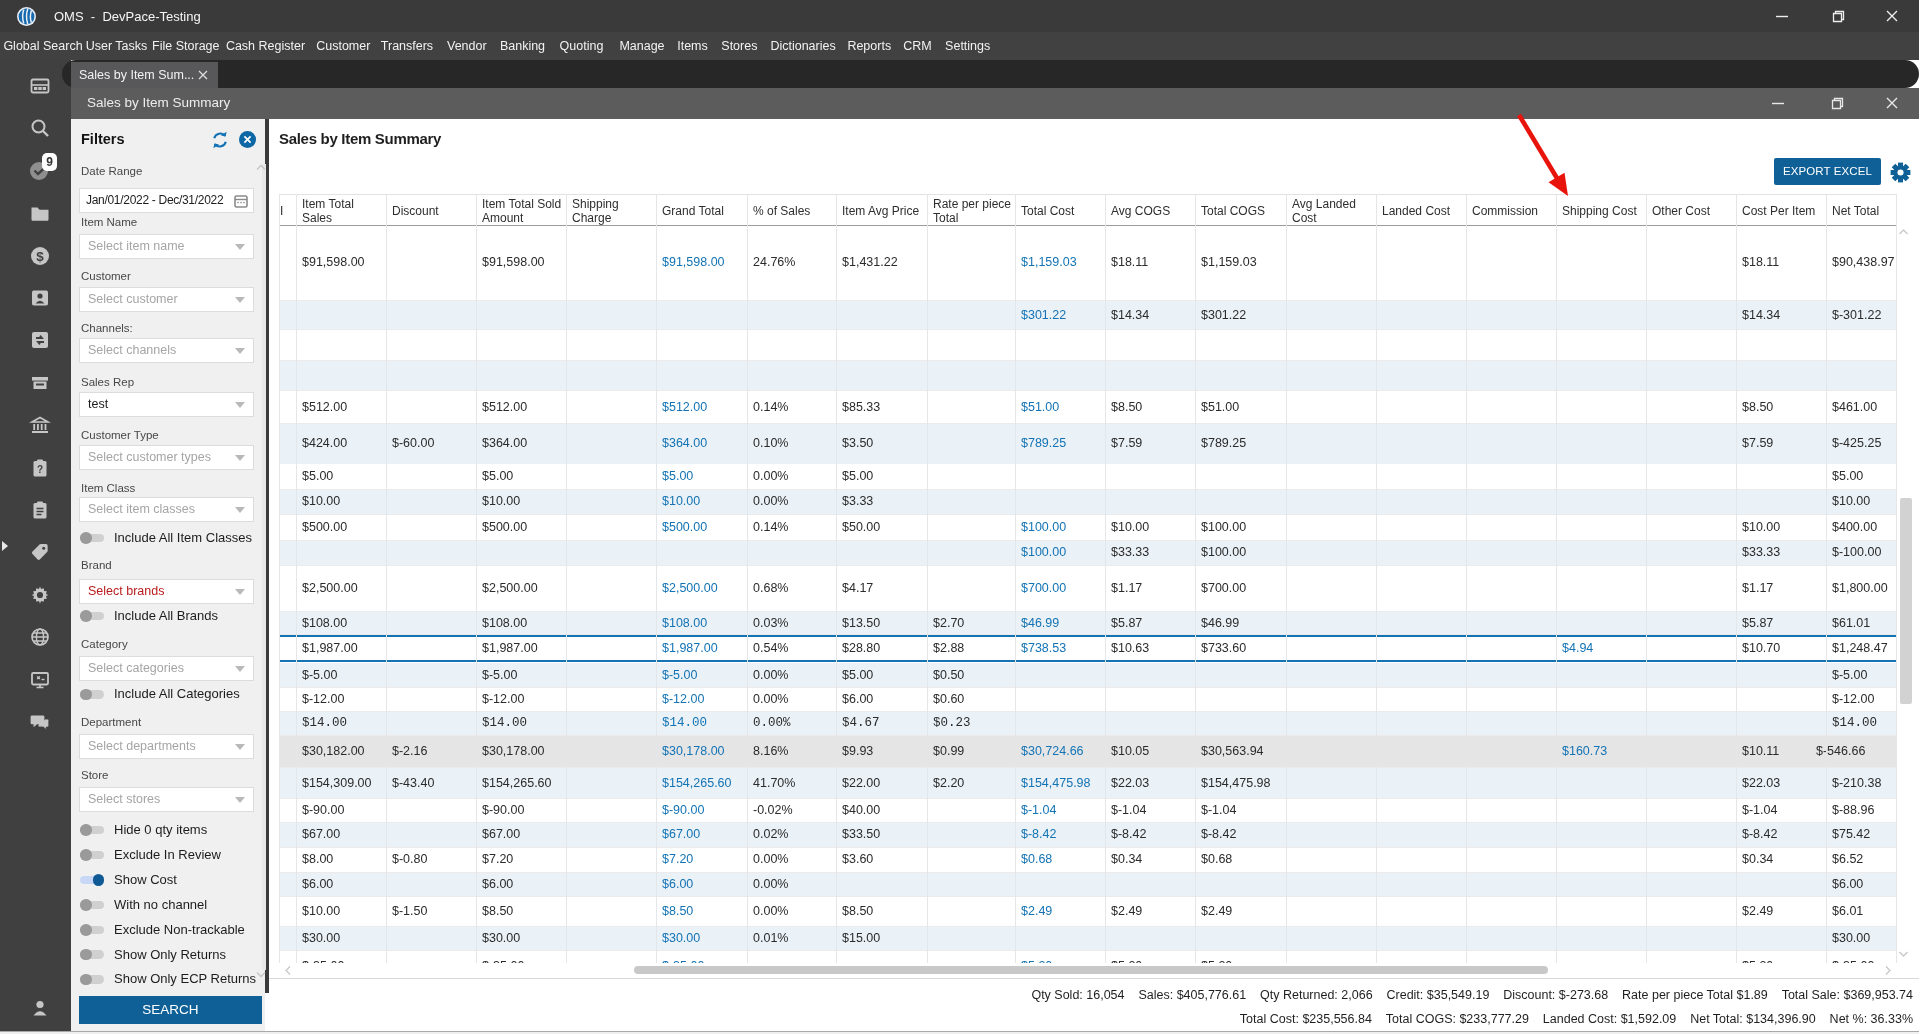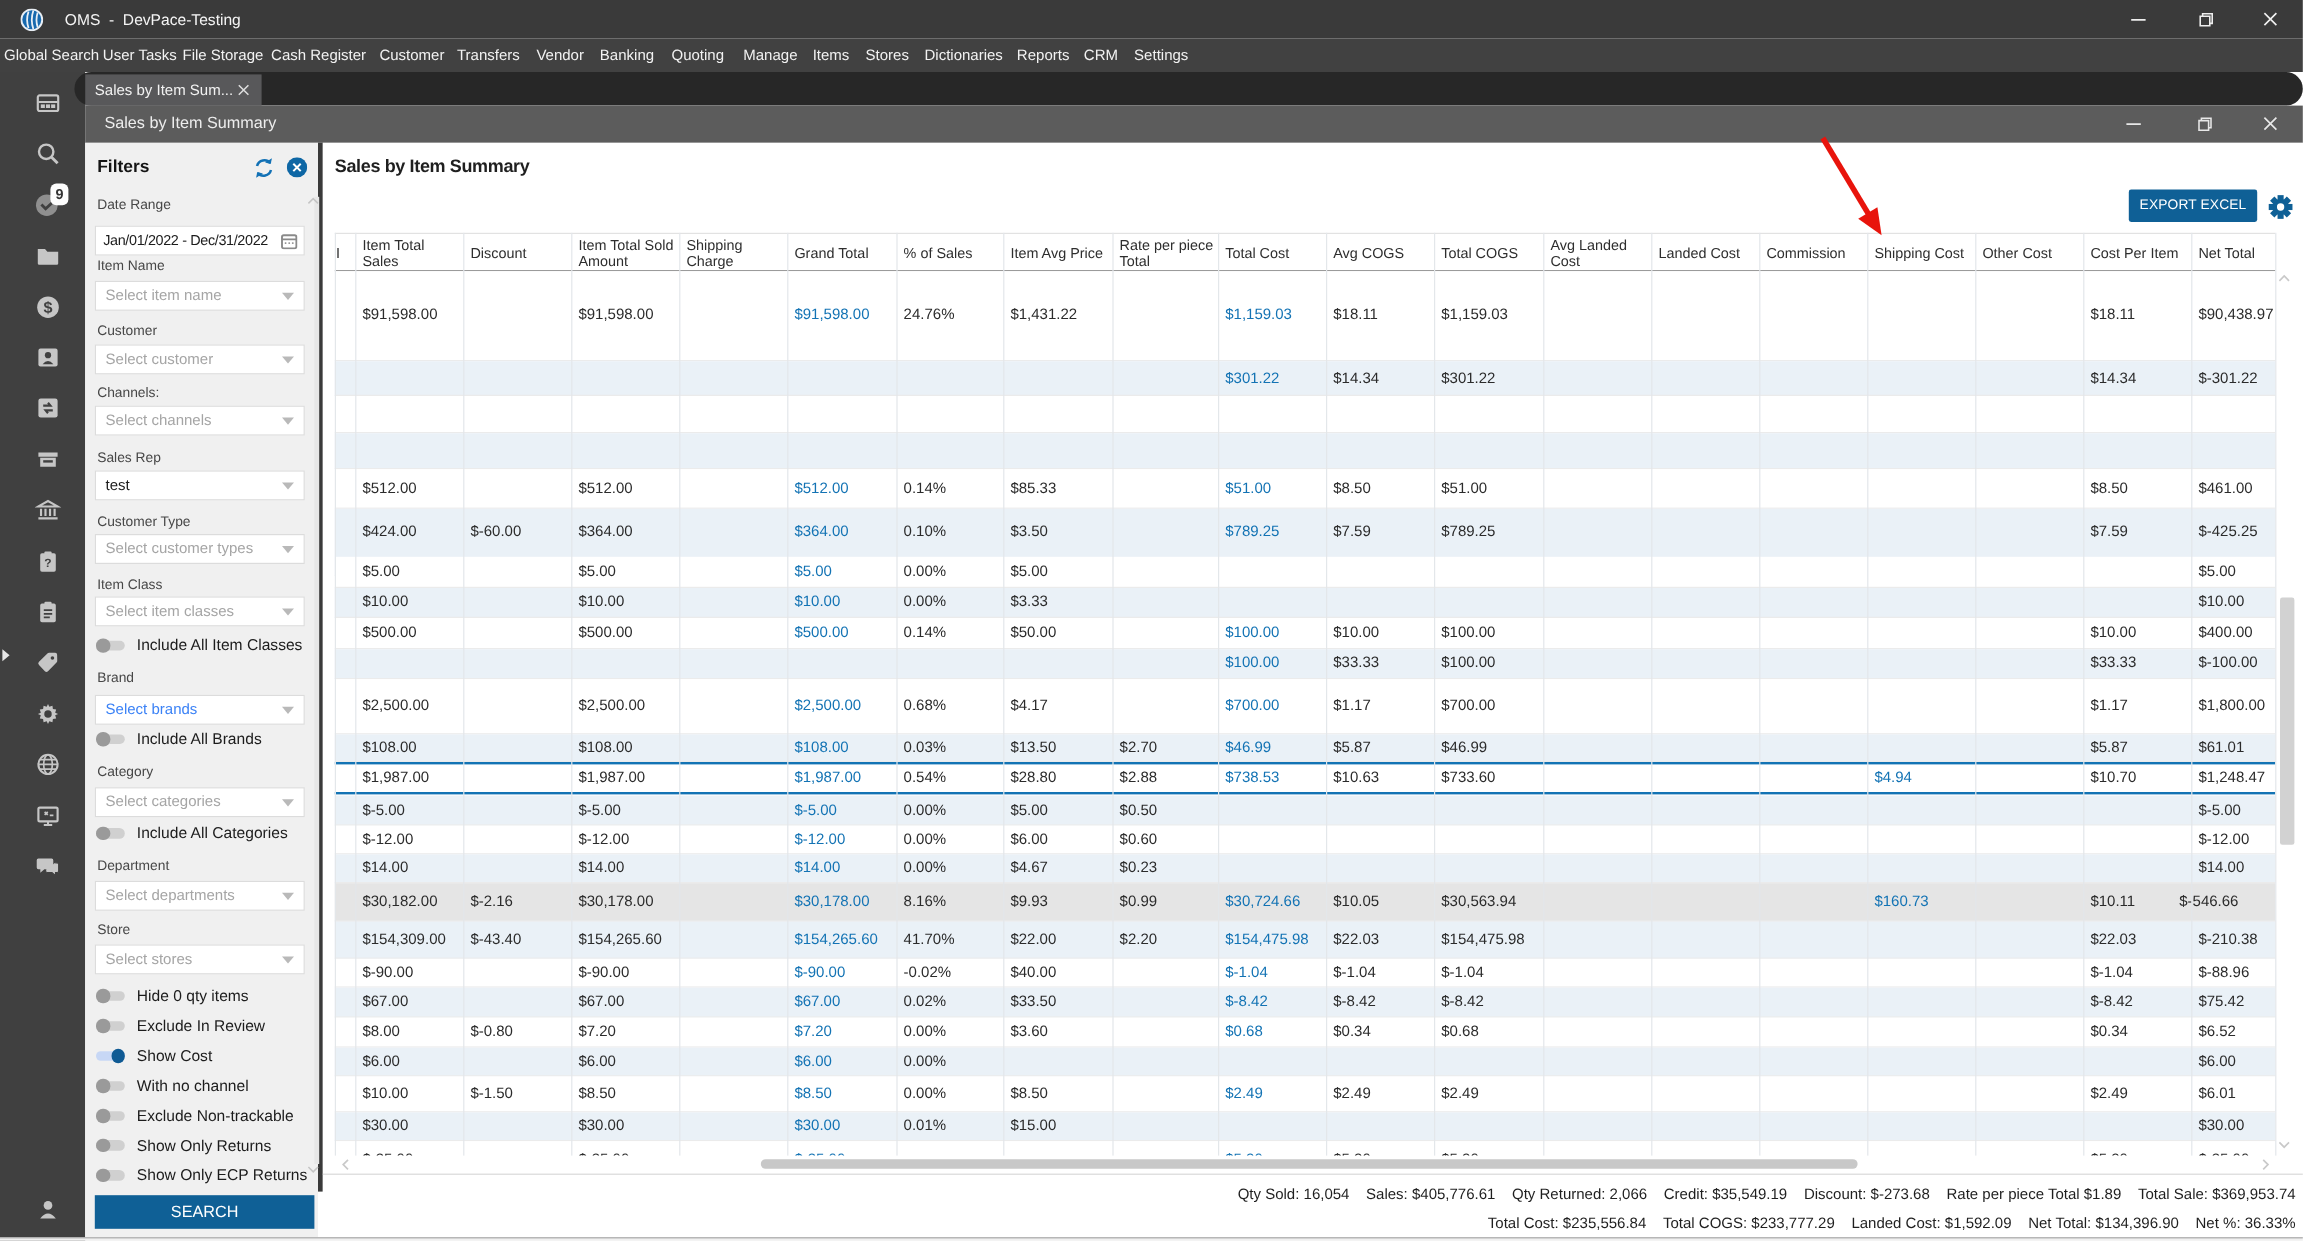--- a/index.html
+++ b/index.html
@@ -207,21 +207,21 @@
     <div class="fbox" style="top:392.0px;color:#1c1c1c;">test<div class="dd"></div></div>
     <div class="lbl" style="top:428.7px;">Customer Type</div>
     <div class="fbox" style="top:445.0px;color:#a5a5a5;">Select customer types<div class="dd"></div></div>
     <div class="lbl" style="top:481.5px;">Item Class</div>
     <div class="fbox" style="top:497.0px;color:#a5a5a5;">Select item classes<div class="dd"></div></div>
     <div class="tgl" style="top:533.6px;">
       <div class="knob"></div>
     </div>
     <div class="tlbl" style="top:529.9px;">Include All Item Classes</div>
     <div class="lbl" style="top:559.4px;">Brand</div>
-    <div class="fbox" style="top:579.0px;color:#3b82f6;">Select brands<div class="dd"></div></div>
+    <div class="fbox" style="top:579.0px;color:#b91c1c;">Select brands<div class="dd"></div></div>
     <div class="tgl" style="top:611.8px;">
       <div class="knob"></div>
     </div>
     <div class="tlbl" style="top:608.0px;">Include All Brands</div>
     <div class="lbl" style="top:637.6px;">Category</div>
     <div class="fbox" style="top:656.0px;color:#a5a5a5;">Select categories<div class="dd"></div></div>
     <div class="tgl" style="top:690.0px;">
       <div class="knob"></div>
     </div>
     <div class="tlbl" style="top:686.2px;">Include All Categories</div>
@@ -455,21 +455,21 @@
     </div>
     <div class="row" style="top:687.6px;height:24.2px;background:#fff;">
       <span style="left:23px;top:0;line-height:23.2px;">$-12.00</span>
       <span style="left:203px;top:0;line-height:23.2px;">$-12.00</span>
       <span class="b" style="left:383px;top:0;line-height:23.2px;">$-12.00</span>
       <span style="left:474px;top:0;line-height:23.2px;">0.00%</span>
       <span style="left:563px;top:0;line-height:23.2px;">$6.00</span>
       <span style="left:654px;top:0;line-height:23.2px;">$0.60</span>
       <span style="left:1553px;top:0;line-height:23.2px;">$-12.00</span>
     </div>
-    <div class="row" style="top:711.8px;height:24.5px;background:#eaf1f7;">
+    <div class="row" style="top:711.8px;height:24.5px;background:#eaf1f7;font-family:Liberation Mono, monospace;">
       <span style="left:23px;top:0;line-height:23.5px;">$14.00</span>
       <span style="left:203px;top:0;line-height:23.5px;">$14.00</span>
       <span class="b" style="left:383px;top:0;line-height:23.5px;">$14.00</span>
       <span style="left:474px;top:0;line-height:23.5px;">0.00%</span>
       <span style="left:563px;top:0;line-height:23.5px;">$4.67</span>
       <span style="left:654px;top:0;line-height:23.5px;">$0.23</span>
       <span style="left:1553px;top:0;line-height:23.5px;">$14.00</span>
     </div>
     <div class="row" style="top:736.3px;height:31.3px;background:#e5e5e5;">
       <span style="left:23px;top:0;line-height:30.3px;">$30,182.00</span>

